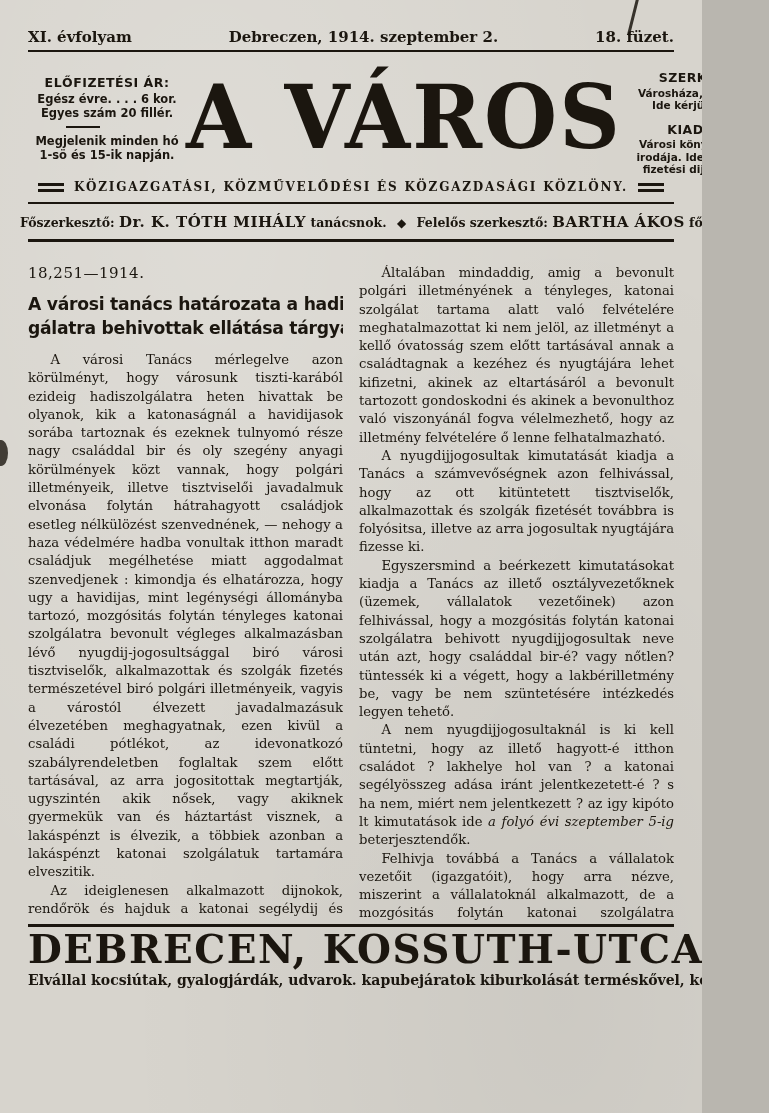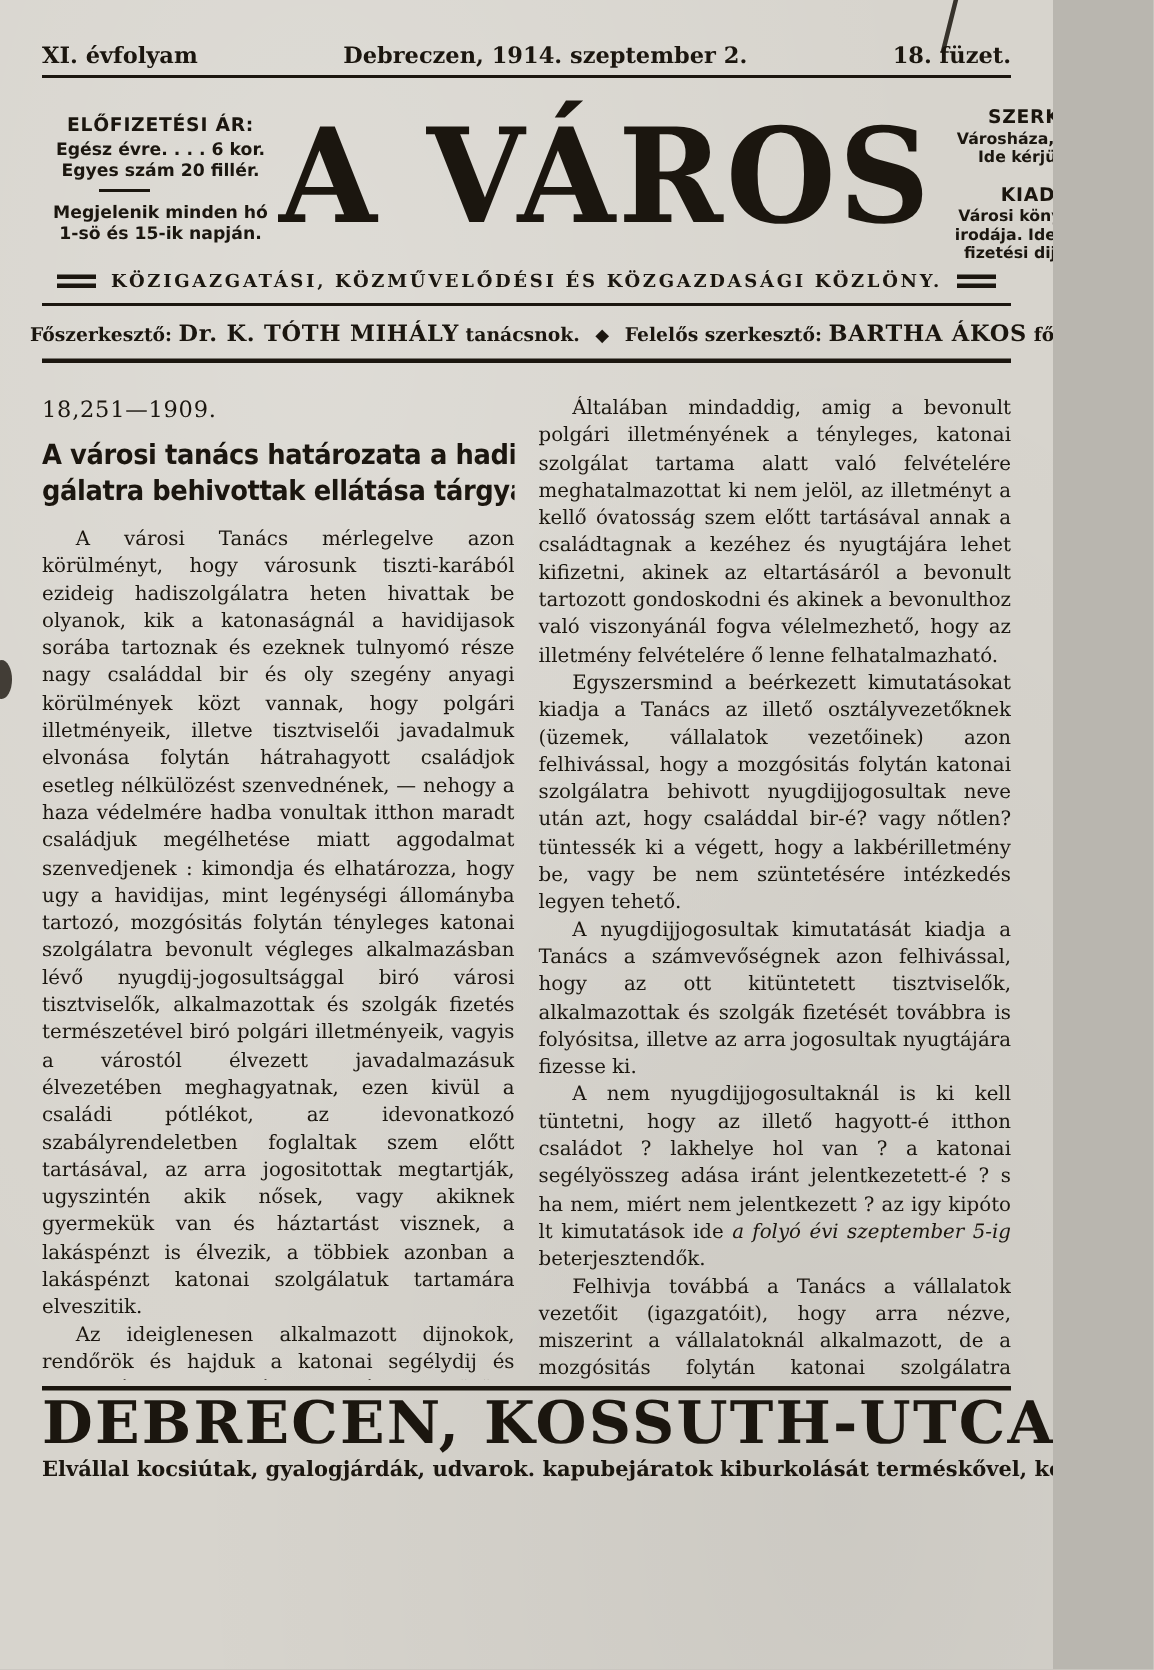--- a/index.html
+++ b/index.html
@@ -175,37 +175,37 @@
     <span>tanácsnok.</span>
     <span class="diamond">◆</span>
     <span>Felelős szerkesztő:</span>
     <span class="ed-name">BARTHA ÁKOS</span>
     <span>főlevéltáros, tb. tanácsnok.</span>
   </div>
   <hr class="rule thick rule-ed">
 
   <div class="article">
     <div class="col">
-      <div class="docket">18,251—1909.</div>
+      <div class="docket">18,251—1914.</div>
       <div class="headline">
         <span style="display:block">A városi tanács határozata a hadiszol-</span>
         <span style="display:block">gálatra behivottak ellátása tárgyában.</span>
       </div>
       <div>
 
       <p class="para indent">A városi Tanács mérlegelve azon körülményt, hogy városunk tiszti-karából ezideig hadiszolgálatra heten hivattak be olyanok, kik a katonaságnál a havidijasok sorába tartoznak és ezeknek tulnyomó része nagy családdal bir és oly szegény anyagi körülmények közt vannak, hogy polgári illetményeik, illetve tisztviselői javadalmuk elvonása folytán hátrahagyott családjok esetleg nélkülözést szenvednének, — nehogy a haza védelmére hadba vonultak itthon maradt családjuk megélhetése miatt aggodalmat szenvedjenek : kimondja és elhatározza, hogy ugy a havidijas, mint legénységi állományba tartozó, mozgósitás folytán tényleges katonai szolgálatra bevonult végleges alkalmazásban lévő nyugdij-jogosultsággal biró városi tisztviselők, alkalmazottak és szolgák fizetés természetével biró polgári illetményeik, vagyis a várostól élvezett javadalmazásuk élvezetében meghagyatnak, ezen kivül a családi pótlékot, az idevonatkozó szabályrendeletben foglaltak szem előtt tartásával, az arra jogositottak megtartják, ugyszintén akik nősek, vagy akiknek gyermekük van és háztartást visznek, a lakáspénzt is élvezik, a többiek azonban a lakáspénzt katonai szolgálatuk tartamára elveszitik.</p>
           <p class="para indent">Az ideiglenesen alkalmazott dijnokok, rendőrök és hajduk a katonai segélydij és eddig élvezett polgári illetményeik közötti különbözetet nyerik, mig a városi szolgák, munkások és a vállalatoknál alkalmazottak családi körülményeikhez képest részesittetnek segélyben. A tiszti legények felvétele és elbocsátása az illető tisztviselő joga lévén : azon, mozgósitás folytán katonai</p>
         </div>
     </div>
     <div class="col">
       <div>
 
           <p class="para indent">Általában mindaddig, amig a bevonult polgári illetményének a tényleges, katonai szolgálat tartama alatt való felvételére meghatalmazottat ki nem jelöl, az illetményt a kellő óvatosság szem előtt tartásával annak a családtagnak a kezéhez és nyugtájára lehet kifizetni, akinek az eltartásáról a bevonult tartozott gondoskodni és akinek a bevonulthoz való viszonyánál fogva vélelmezhető, hogy az illetmény felvételére ő lenne felhatalmazható.</p>
+          <p class="para indent">A nyugdijjogosultak kimutatását kiadja a Tanács a számvevőségnek azon felhivással, hogy az ott kitüntetett tisztviselők, alkalmazottak és szolgák fizetését továbbra is folyósitsa, illetve az arra jogosultak nyugtájára fizesse ki.</p>
           <p class="para indent">Egyszersmind a beérkezett kimutatásokat kiadja a Tanács az illető osztályvezetőknek (üzemek, vállalatok vezetőinek) azon felhivással, hogy a mozgósitás folytán katonai szolgálatra behivott nyugdijjogosultak neve után azt, hogy családdal bir-é? vagy nőtlen? tüntessék ki a végett, hogy a lakbérilletmény be, vagy be nem szüntetésére intézkedés legyen tehető.</p>
-          <p class="para indent">A nyugdijjogosultak kimutatását kiadja a Tanács a számvevőségnek azon felhivással, hogy az ott kitüntetett tisztviselők, alkalmazottak és szolgák fizetését továbbra is folyósitsa, illetve az arra jogosultak nyugtájára fizesse ki.</p>
           <p class="para indent">A nem nyugdijjogosultaknál is ki kell tüntetni, hogy az illető hagyott-é itthon családot ? lakhelye hol van ? a katonai segélyösszeg adása iránt jelentkezetett-é ? s ha nem, miért nem jelentkezett ? az igy kipóto lt kimutatások ide <i>a folyó évi szeptember 5-ig</i> beterjesztendők.</p>
           <p class="para indent">Felhivja továbbá a Tanács a vállalatok vezetőit (igazgatóit), hogy arra nézve, miszerint a vállalatoknál alkalmazott, de a mozgósitás folytán katonai szolgálatra behivott heti béresek, napszámosok által hátrahagyott családok, a csa-</p>
         </div>
     </div>
   </div>
   <hr class="rule thick rule-art">
 
   <div class="ad">
     <div class="ad-address">DEBRECEN, KOSSUTH-UTCA 35.</div>
     <div class="ad-body">

